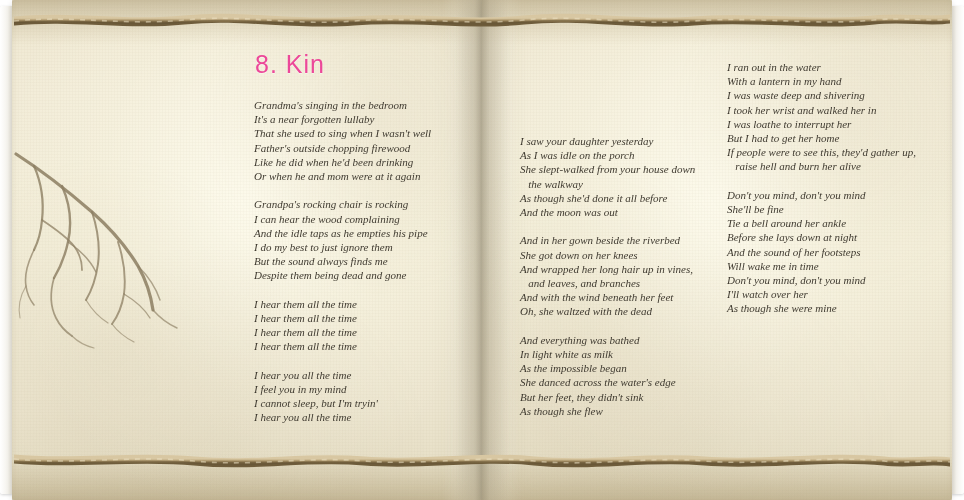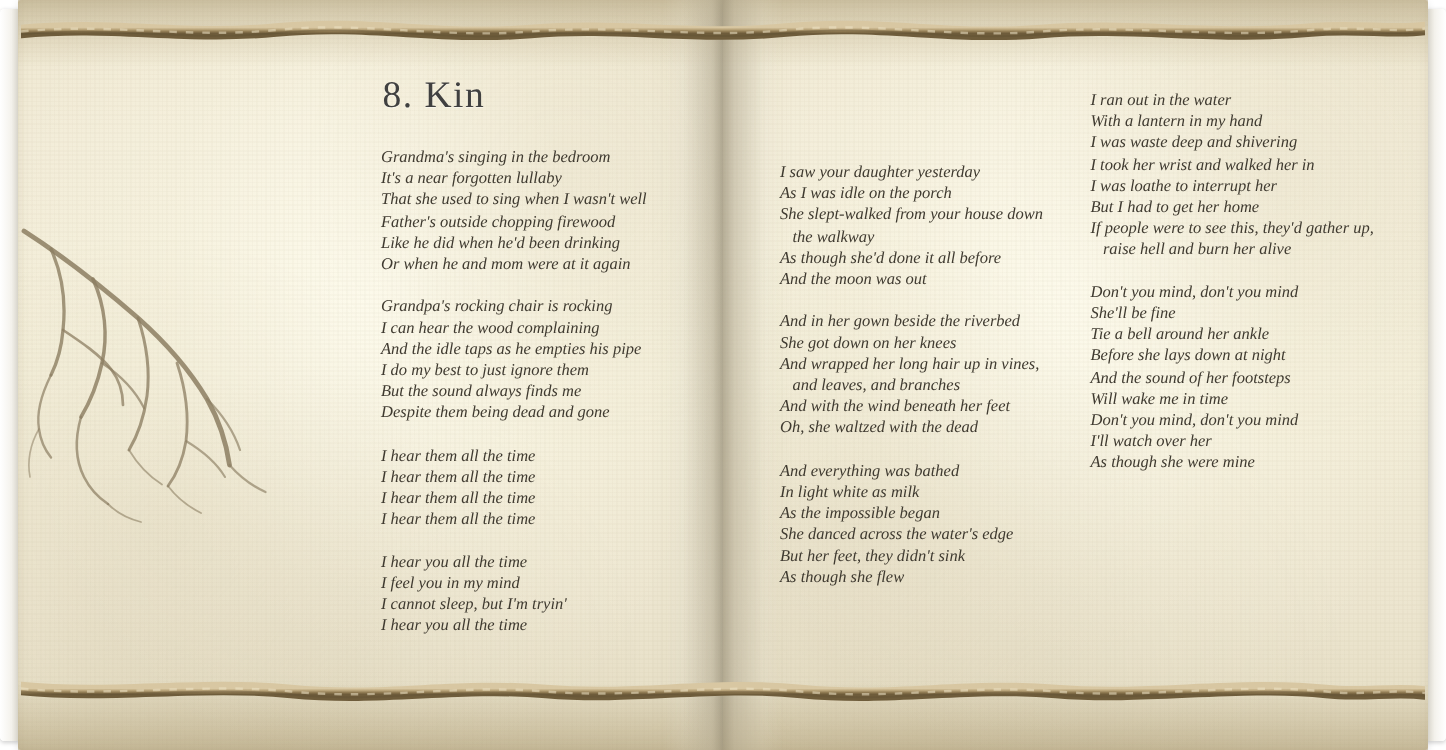--- a/index.html
+++ b/index.html
@@ -118,39 +118,39 @@
     left: 14px;
     top: 150px;
     width: 230px;
     height: 210px;
     pointer-events: none;
   }
 
   
   .title {
     position: absolute;
-    font-family: Liberation Serif, serif;
+    font-family: Liberation Sans, sans-serif;
     font-size: 25px;
     letter-spacing: 1px;
-    color: #404040;
+    color: #ec4899;
     text-shadow: 0 1px 0 rgba(255,255,255,0.45);
   }
   #title-kin { left: 255px; top: 50px; }
   #title-waltz { left: 694px; top: 393px; font-size: 24px; }
 
   .col {
     position: absolute;
     color: #3f3a30;
     font-size: 11px;
     line-height: 14.2px;
     white-space: pre;
     font-style: italic;
   }
   #col-kin    { left: 254px; top: 98px;  width: 195px; }
-  #col-mid    { left: 520px; top: 108px; width: 200px; }
+  #col-mid    { left: 520px; top: 134px; width: 200px; }
   #col-right  { left: 727px; top: 60px;  width: 200px; }
 
   .stanza { margin: 0 0 14.2px 0; }
   .line { white-space: pre; }
 
   
   .curl {
     position: absolute;
     top: 0;
     width: 40px;

